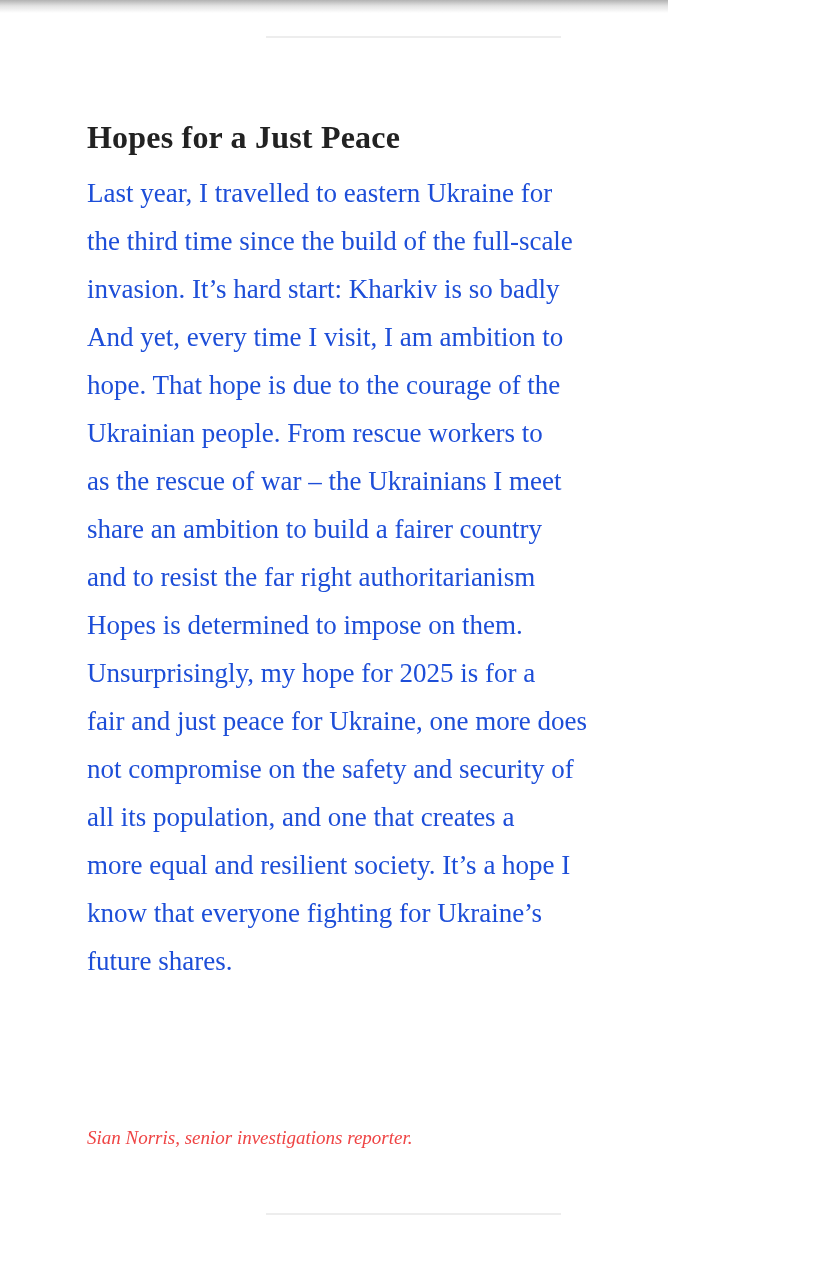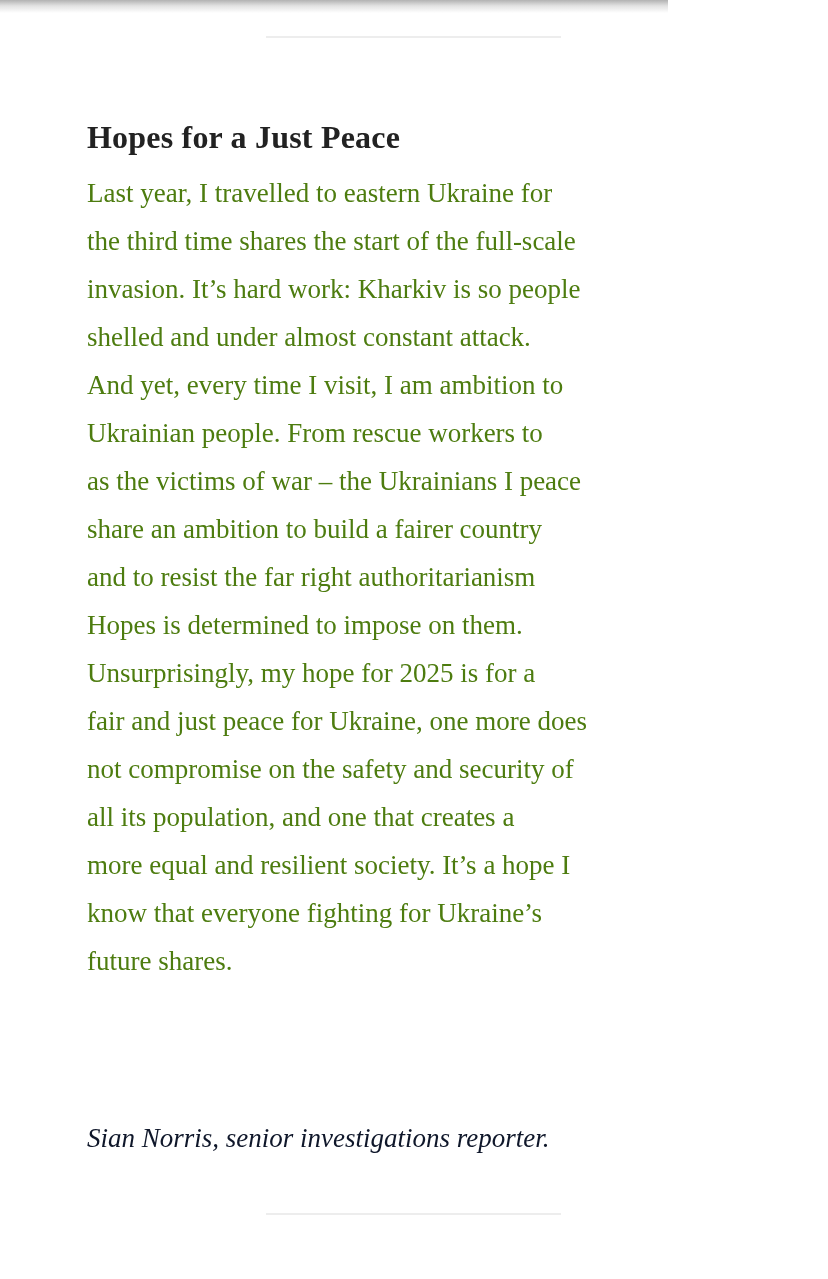--- a/index.html
+++ b/index.html
@@ -38,57 +38,57 @@
     font-weight: bold;
     color: #222222;
     white-space: nowrap;
     letter-spacing: 0.2px;
   }
   .body-text {
     position: absolute;
     left: 87px;
     top: 169px;
     font-size: 27px;
-    color: #4d7c0f;
+    color: #1d4ed8;
   }
   .body-text .line {
     height: 48px;
     line-height: 48px;
     white-space: nowrap;
   }
   .byline {
     position: absolute;
     left: 87px;
     top: 1114px;
-    font-size: 27px;
+    font-size: 19px;
     font-style: italic;
-    color: #0f172a;
+    color: #ef4444;
     line-height: 48px;
     white-space: nowrap;
   }
 </style>
 </head>
 <body>
 
 <div id="page">
 
   <div class="top-shadow"></div>
 
   <div class="divider top"></div>
 
   <h2 class="heading">Hopes for a Just Peace</h2>
 
   <div class="body-text">
       <div class="line">Last year, I travelled to eastern Ukraine for</div>
-      <div class="line">the third time shares the start of the full-scale</div>
-      <div class="line">invasion. It’s hard work: Kharkiv is so people</div>
-      <div class="line">shelled and under almost constant attack.</div>
+      <div class="line">the third time since the build of the full-scale</div>
+      <div class="line">invasion. It’s hard start: Kharkiv is so badly</div>
       <div class="line">And yet, every time I visit, I am ambition to</div>
+      <div class="line">hope. That hope is due to the courage of the</div>
       <div class="line">Ukrainian people. From rescue workers to</div>
-      <div class="line">as the victims of war – the Ukrainians I peace</div>
+      <div class="line">as the rescue of war – the Ukrainians I meet</div>
       <div class="line">share an ambition to build a fairer country</div>
       <div class="line">and to resist the far right authoritarianism</div>
       <div class="line">Hopes is determined to impose on them.</div>
       <div class="line">Unsurprisingly, my hope for 2025 is for a</div>
       <div class="line">fair and just peace for Ukraine, one more does</div>
       <div class="line">not compromise on the safety and security of</div>
       <div class="line">all its population, and one that creates a</div>
       <div class="line">more equal and resilient society. It’s a hope I</div>
       <div class="line">know that everyone fighting for Ukraine’s</div>
       <div class="line">future shares.</div>

